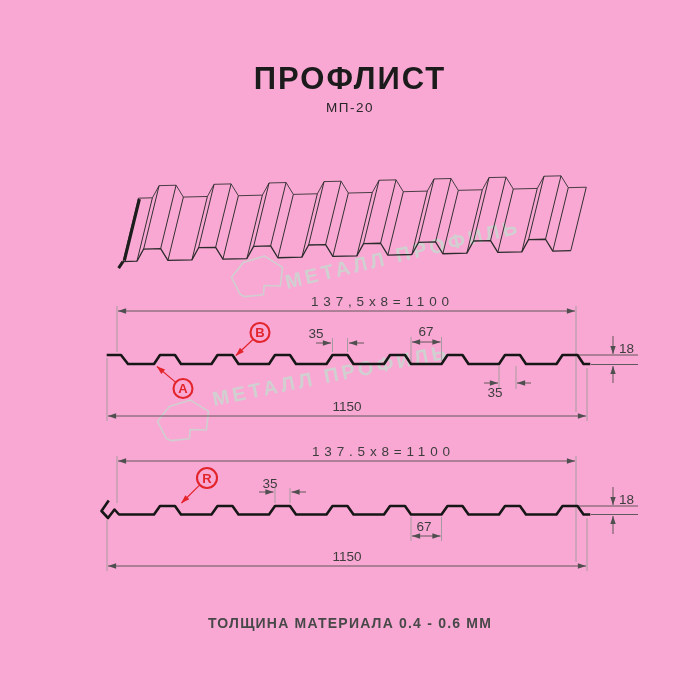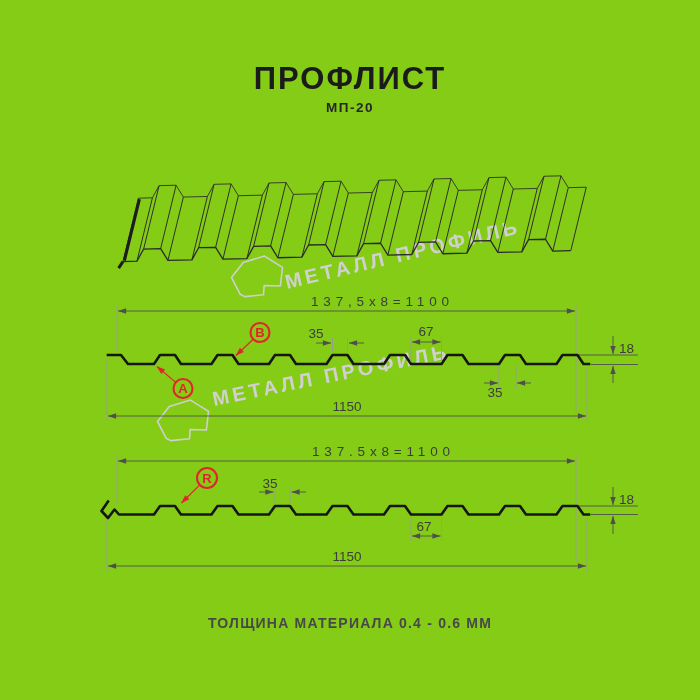--- a/index.html
+++ b/index.html
@@ -1,21 +1,21 @@
 <!DOCTYPE html>
 <html><head>
 <meta charset="utf-8">
 <style>
   html,body{margin:0;padding:0;background:#ffffff;}
-  .page{position:relative;width:700px;height:700px;background:#84cc16;overflow:hidden;
+  .page{position:relative;width:700px;height:700px;background:#f9a8d4;overflow:hidden;
         font-family:"Liberation Sans",sans-serif;}
   .title{position:absolute;top:61px;left:0;width:700px;text-align:center;
          font-size:31px;font-weight:bold;letter-spacing:2px;color:#1b1b1b;}
   .subtitle{position:absolute;top:100px;left:0;width:700px;text-align:center;
-            font-size:13.5px;font-weight:bold;letter-spacing:1.5px;color:#262626;}
+            font-size:13.5px;font-weight:normal;letter-spacing:1.5px;color:#262626;}
   .footer{position:absolute;top:615px;left:0;width:700px;text-align:center;
           font-size:14px;font-weight:bold;letter-spacing:1.2px;color:#484848;}
   svg{position:absolute;top:0;left:0;}
   .prof{stroke:#161616;stroke-width:2.6;fill:none;stroke-linejoin:round;stroke-linecap:square;}
   .sheet{stroke:#2b2b2b;stroke-width:0.95;fill:none;stroke-linejoin:round;}
   .sheetback{stroke:#2b2b2b;stroke-width:0.85;fill:none;stroke-linejoin:round;}
   .edge{stroke:#1d1d1d;stroke-width:3;fill:none;}
   .ext{stroke:#9b9b9b;stroke-width:0.9;}
   .dim{stroke:#4f4f4f;stroke-width:0.9;fill:none;}
   .dt{font-size:13.5px;fill:#3d3d3d;font-family:"Liberation Sans",sans-serif;}

